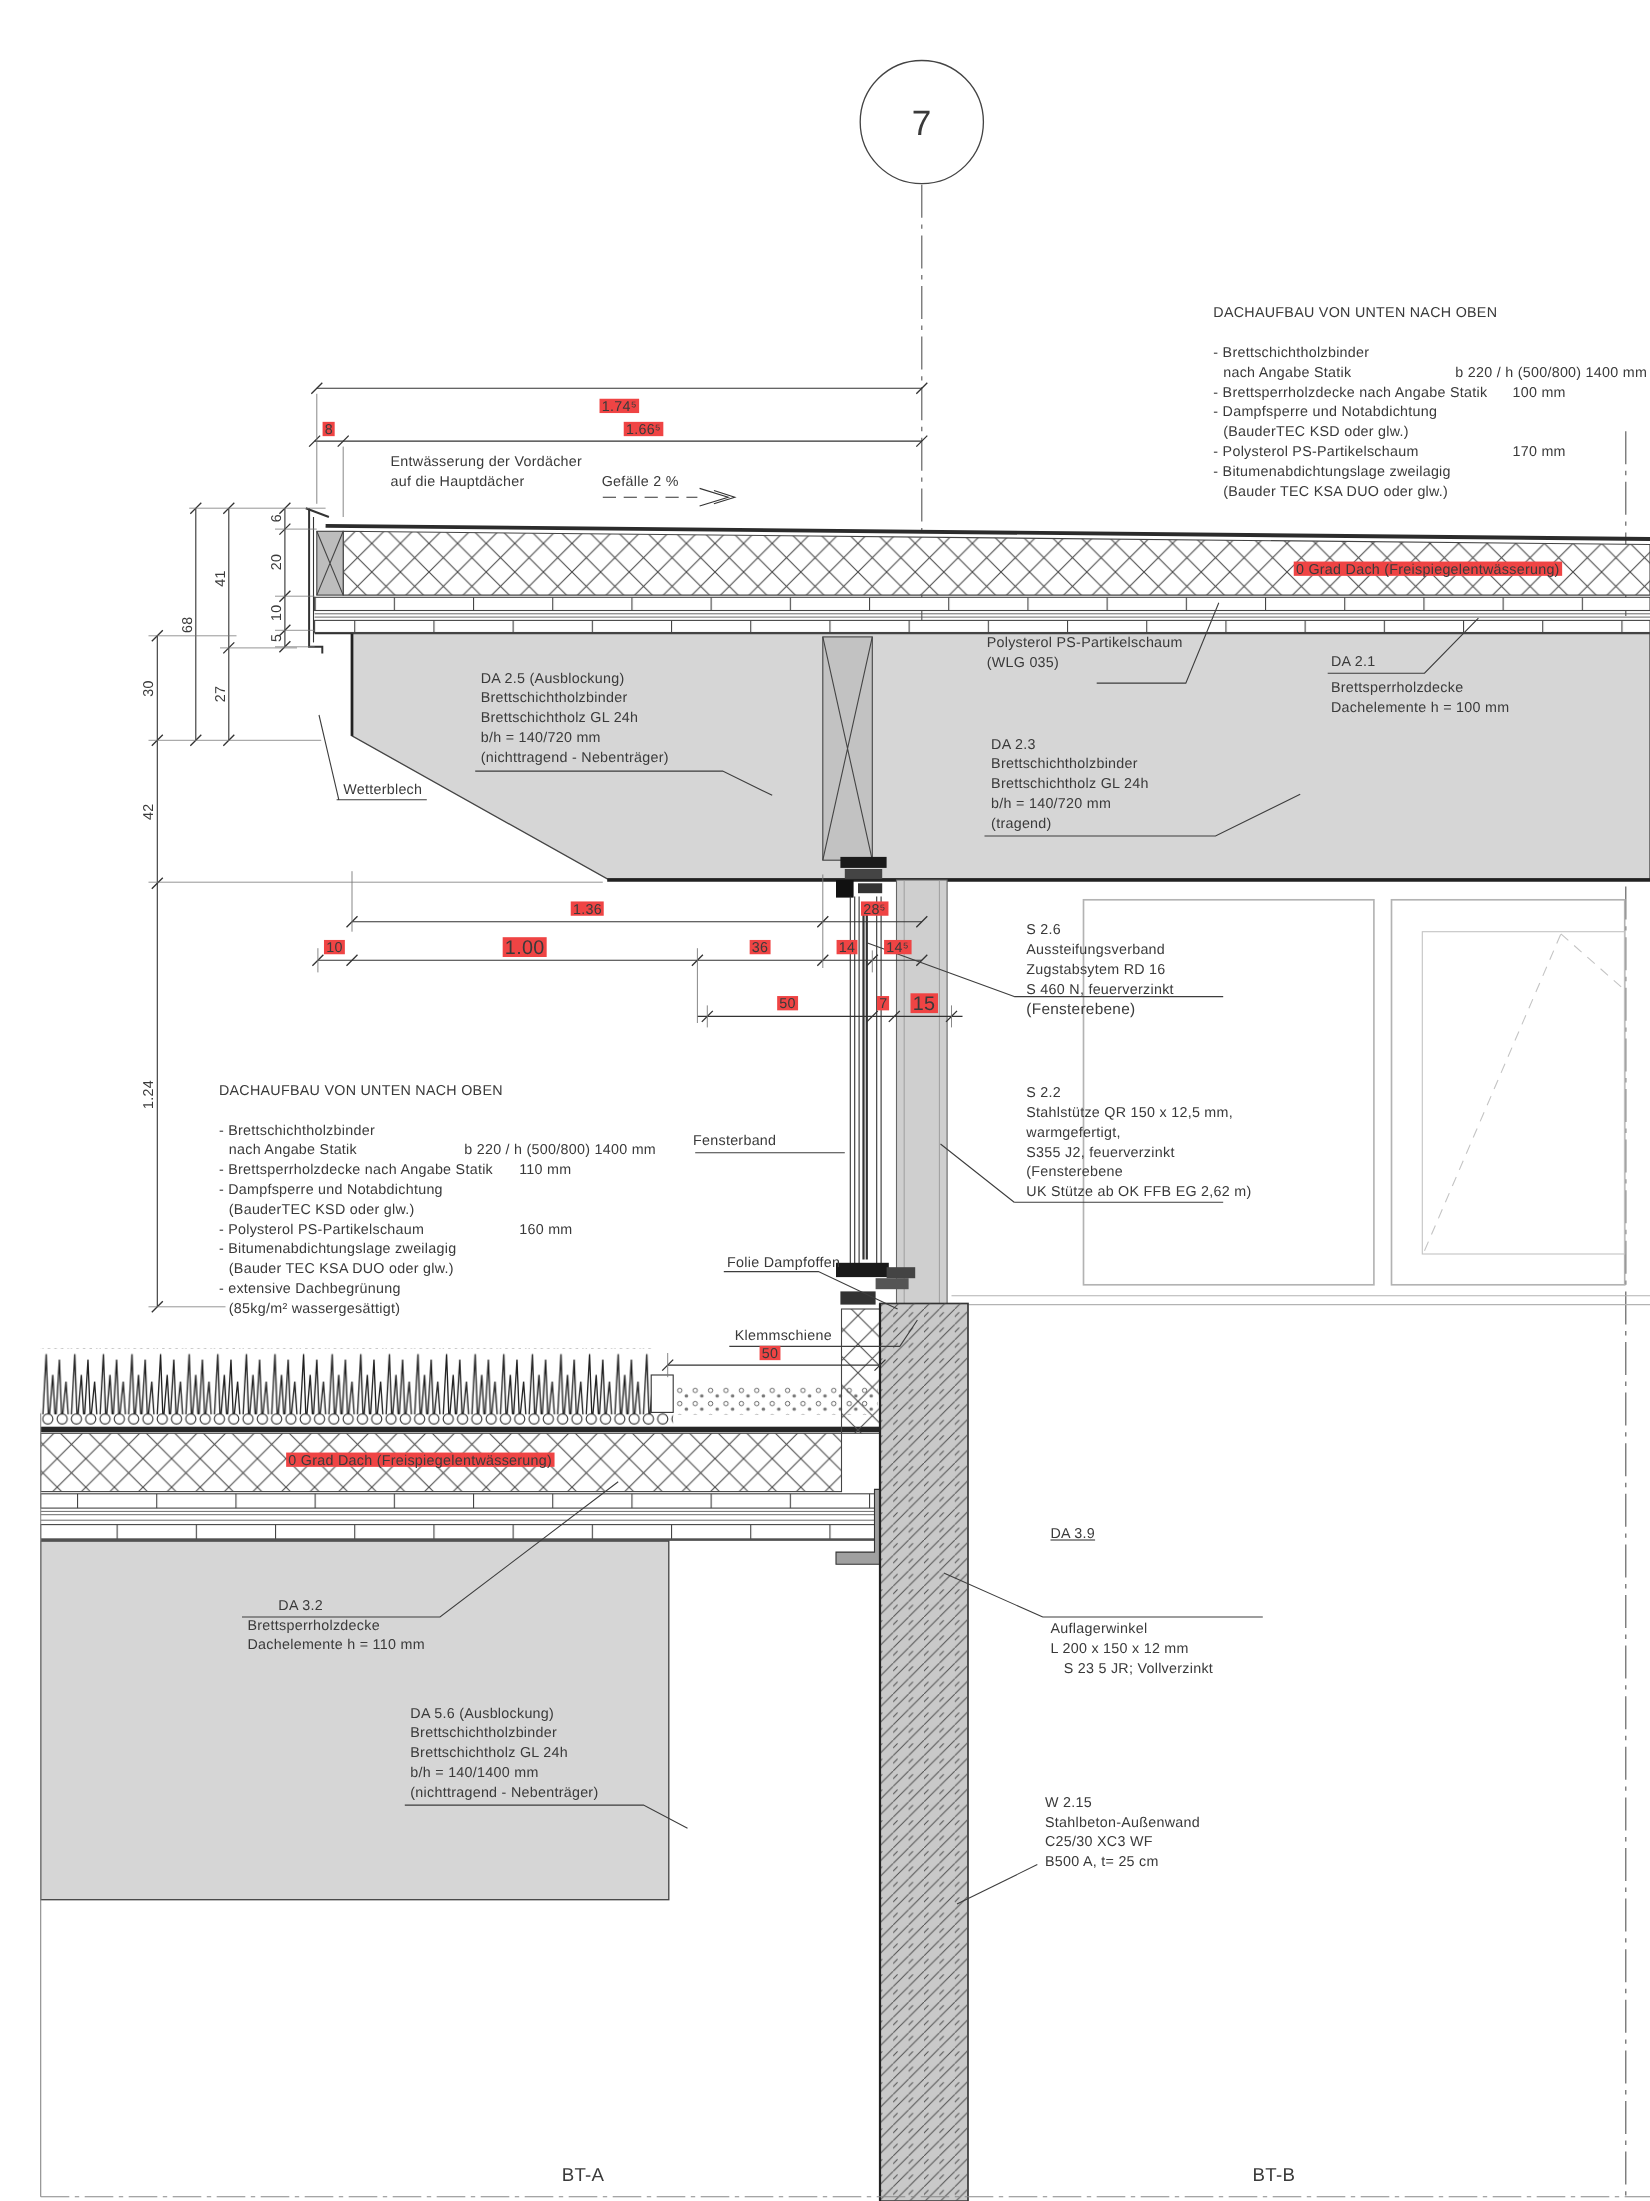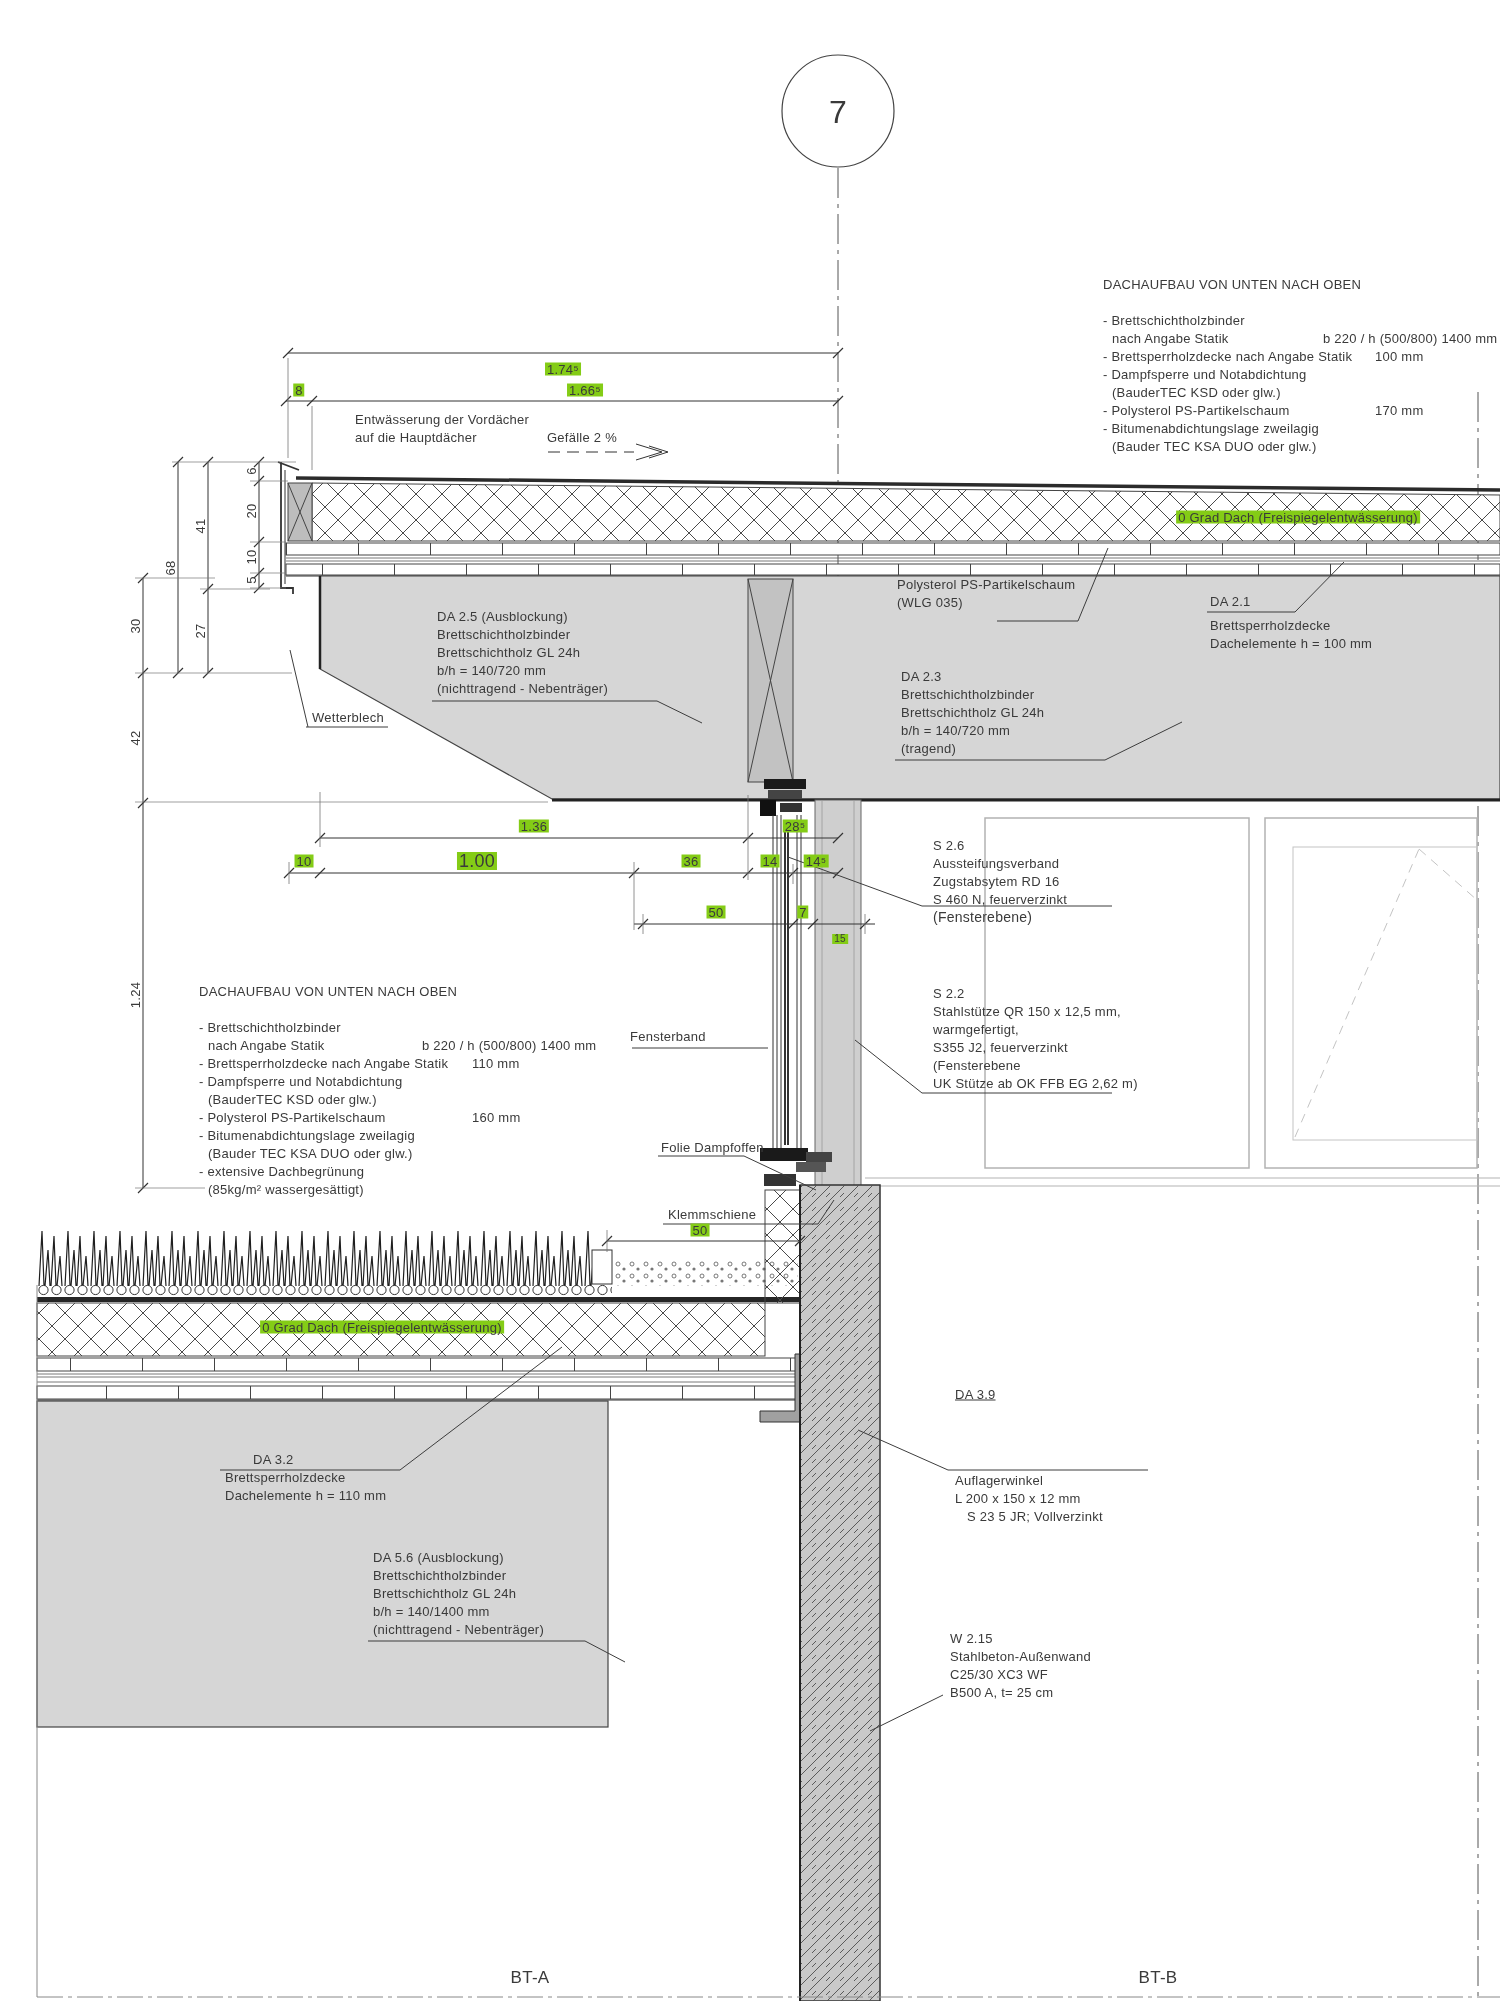--- a/index.html
+++ b/index.html
@@ -4,21 +4,21 @@
 <style>
   html,body{margin:0;padding:0;background:#fff;}
   .sheet{position:relative;width:1500px;height:2001px;background:#fff;overflow:hidden;
          font-family:"Liberation Sans",sans-serif;}
   .sheet svg{position:absolute;left:0;top:0;}
   #annotation-layer{position:absolute;left:0;top:0;width:100%;height:100%;pointer-events:none;}
   .lbl{position:absolute;white-space:nowrap;color:#3a3a3a;letter-spacing:.25px;line-height:1;
        transform:translateY(-50%);}
   .lbl.c{transform:translate(-50%,-50%);}
   .lbl.rot{transform:translate(-50%,-50%) rotate(-90deg);}
-  .lbl.bg{background:#84cc16;padding:0 2px;}
+  .lbl.bg{background:#ef4444;padding:0 2px;}
 </style>
 </head>
 <body>
 
 <div class="sheet">
 
 <svg width="1500" height="2001" viewBox="0 0 1500 2001">
   <defs>
     <pattern id="xh" width="26" height="26" patternUnits="userSpaceOnUse">
       <path d="M0,0 L26,26 M26,0 L0,26" stroke="#4a4a4a" stroke-width="1" fill="none"></path>
@@ -234,21 +234,21 @@
       <div class="lbl rot" style="left: 135px; top: 995px; font-size: 13px;">1.24</div>
       <div class="lbl c bg" style="left: 534px; top: 826px; font-size: 13px;">1.36</div>
       <div class="lbl c bg" style="left: 795px; top: 826px; font-size: 13px;">28⁵</div>
       <div class="lbl c bg" style="left: 304px; top: 861px; font-size: 13px;">10</div>
       <div class="lbl c bg" style="left: 477px; top: 861px; font-size: 18px;">1.00</div>
       <div class="lbl c bg" style="left: 691px; top: 861px; font-size: 13px;">36</div>
       <div class="lbl c bg" style="left: 770px; top: 861px; font-size: 13px;">14</div>
       <div class="lbl c bg" style="left: 816px; top: 861px; font-size: 13px;">14⁵</div>
       <div class="lbl c bg" style="left: 716px; top: 912px; font-size: 13px;">50</div>
       <div class="lbl c bg" style="left: 803px; top: 912px; font-size: 13px;">7</div>
-      <div class="lbl c bg" style="left: 840px; top: 912px; font-size: 10px; margin-top: 27px;">15</div>
+      <div class="lbl c bg" style="left: 840px; top: 912px; font-size: 18px;">15</div>
       <div class="lbl c bg" style="left: 1298px; top: 517px; font-size: 13px;">0 Grad Dach (Freispiegelentwässerung)</div>
       <div class="lbl c bg" style="left: 382px; top: 1327px; font-size: 13px;">0 Grad Dach (Freispiegelentwässerung)</div>
       <div class="lbl" style="left: 312px; top: 717px; font-size: 13px;">Wetterblech</div>
       <div class="lbl" style="left: 897px; top: 584px; font-size: 13px;">Polysterol PS-Partikelschaum</div>
       <div class="lbl" style="left: 897px; top: 602px; font-size: 13px;">(WLG 035)</div>
       <div class="lbl" style="left: 437px; top: 616px; font-size: 13px;">DA 2.5 (Ausblockung)</div>
       <div class="lbl" style="left: 437px; top: 634px; font-size: 13px;">Brettschichtholzbinder</div>
       <div class="lbl" style="left: 437px; top: 652px; font-size: 13px;">Brettschichtholz GL 24h</div>
       <div class="lbl" style="left: 437px; top: 670px; font-size: 13px;">b/h = 140/720 mm</div>
       <div class="lbl" style="left: 437px; top: 688px; font-size: 13px;">(nichttragend - Nebenträger)</div>

